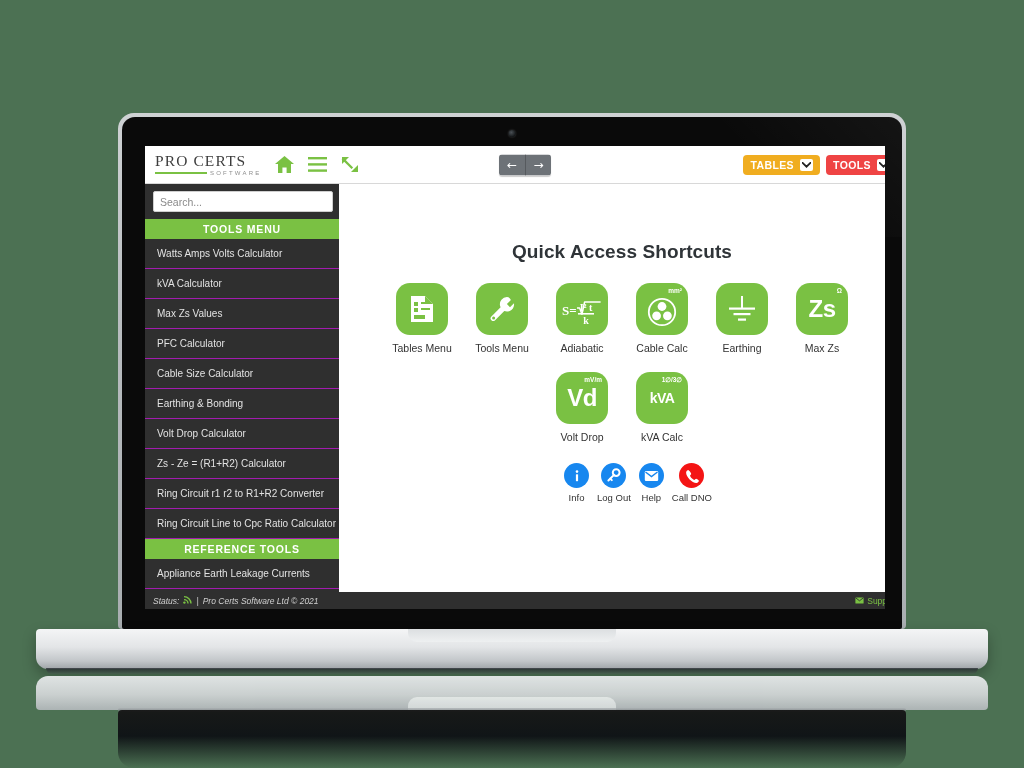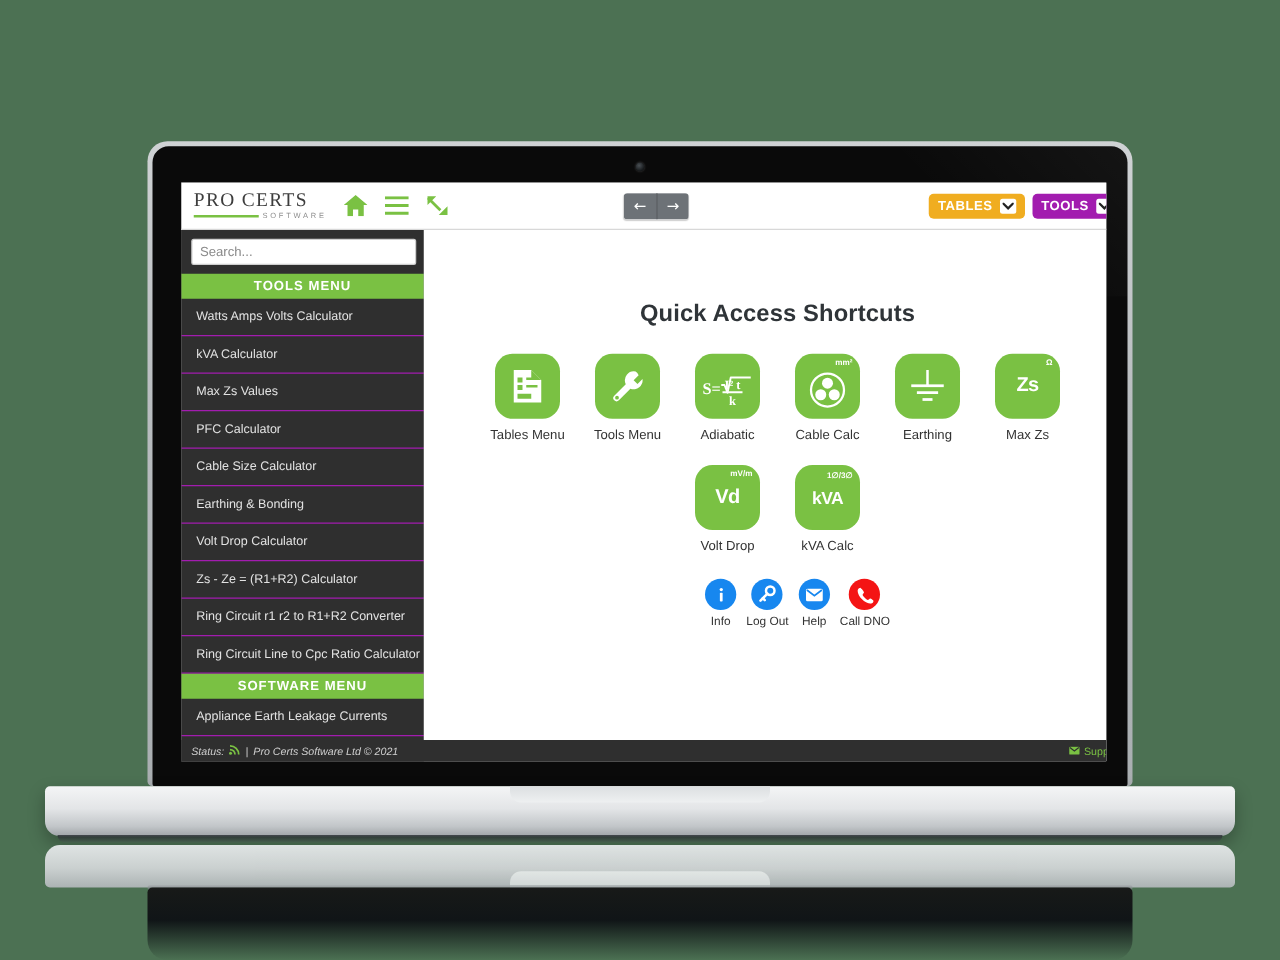--- a/index.html
+++ b/index.html
@@ -81,21 +81,21 @@
     border:none;border-radius:4px;padding:4px 7px;
     color:#fff;font-size:10.5px;font-weight:700;letter-spacing:.4px;cursor:pointer;
     font-family:"Liberation Sans",sans-serif;
   }
   .pill .caret{
     background:#fff;border-radius:2px;width:13px;height:12px;
     display:flex;align-items:center;justify-content:center;
   }
   .pill .caret svg{display:block;}
   .pill-tables{background:#f0ad20;}
-  .pill-tools{background:#a21caf;}
+  .pill-tools{background:#ef4444;}
 
   
   .body-wrap{display:flex;height:calc(463px - 38px);}
 
   
   .sidebar{
     width:194px;flex:0 0 194px;background:#2f2f2f;
     display:flex;flex-direction:column;
   }
   .search-row{padding:7px 6px 7px 8px;background:#2f2f2f;}
@@ -133,21 +133,21 @@
     width:52px;height:52px;border-radius:14px;background:#7ac143;
     display:flex;align-items:center;justify-content:center;position:relative;
     color:#fff;
   }
   .tile-label{
     margin-top:7px;font-size:10.5px;color:#333;text-align:center;white-space:nowrap;
   }
   .sup{
     position:absolute;top:4px;right:6px;font-size:6.5px;font-weight:700;color:#fff;
   }
-  .big-txt{font-size:16px;font-weight:700;letter-spacing:-.5px;line-height:1;}
+  .big-txt{font-size:24px;font-weight:700;letter-spacing:-.5px;line-height:1;}
   .big-txt.kva{font-size:14px;}
 
   .row2{margin-top:18px;}
 
   .mini-row{
     display:flex;justify-content:center;gap:8px;margin-top:20px;margin-left:32px;
   }
   .mini{display:flex;flex-direction:column;align-items:center;cursor:pointer;}
   .mini-circle{
     width:25px;height:25px;border-radius:50%;
@@ -291,21 +291,21 @@
             <div class="menu-item">kVA Calculator</div>
             <div class="menu-item">Max Zs Values</div>
             <div class="menu-item">PFC Calculator</div>
             <div class="menu-item">Cable Size Calculator</div>
             <div class="menu-item">Earthing &amp; Bonding</div>
             <div class="menu-item">Volt Drop Calculator</div>
             <div class="menu-item">Zs - Ze = (R1+R2) Calculator</div>
             <div class="menu-item">Ring Circuit r1 r2 to R1+R2 Converter</div>
             <div class="menu-item">Ring Circuit Line to Cpc Ratio Calculator</div>
           </div>
-          <div class="menu-head">SOFTWARE MENU</div>
+          <div class="menu-head">REFERENCE TOOLS</div>
           <div>
             <div class="menu-item">Appliance Earth Leakage Currents</div>
           </div>
         </div>
 
         <div class="content">
           <div class="qa-title">Quick Access Shortcuts</div>
 
           <div class="grid-row">
 

